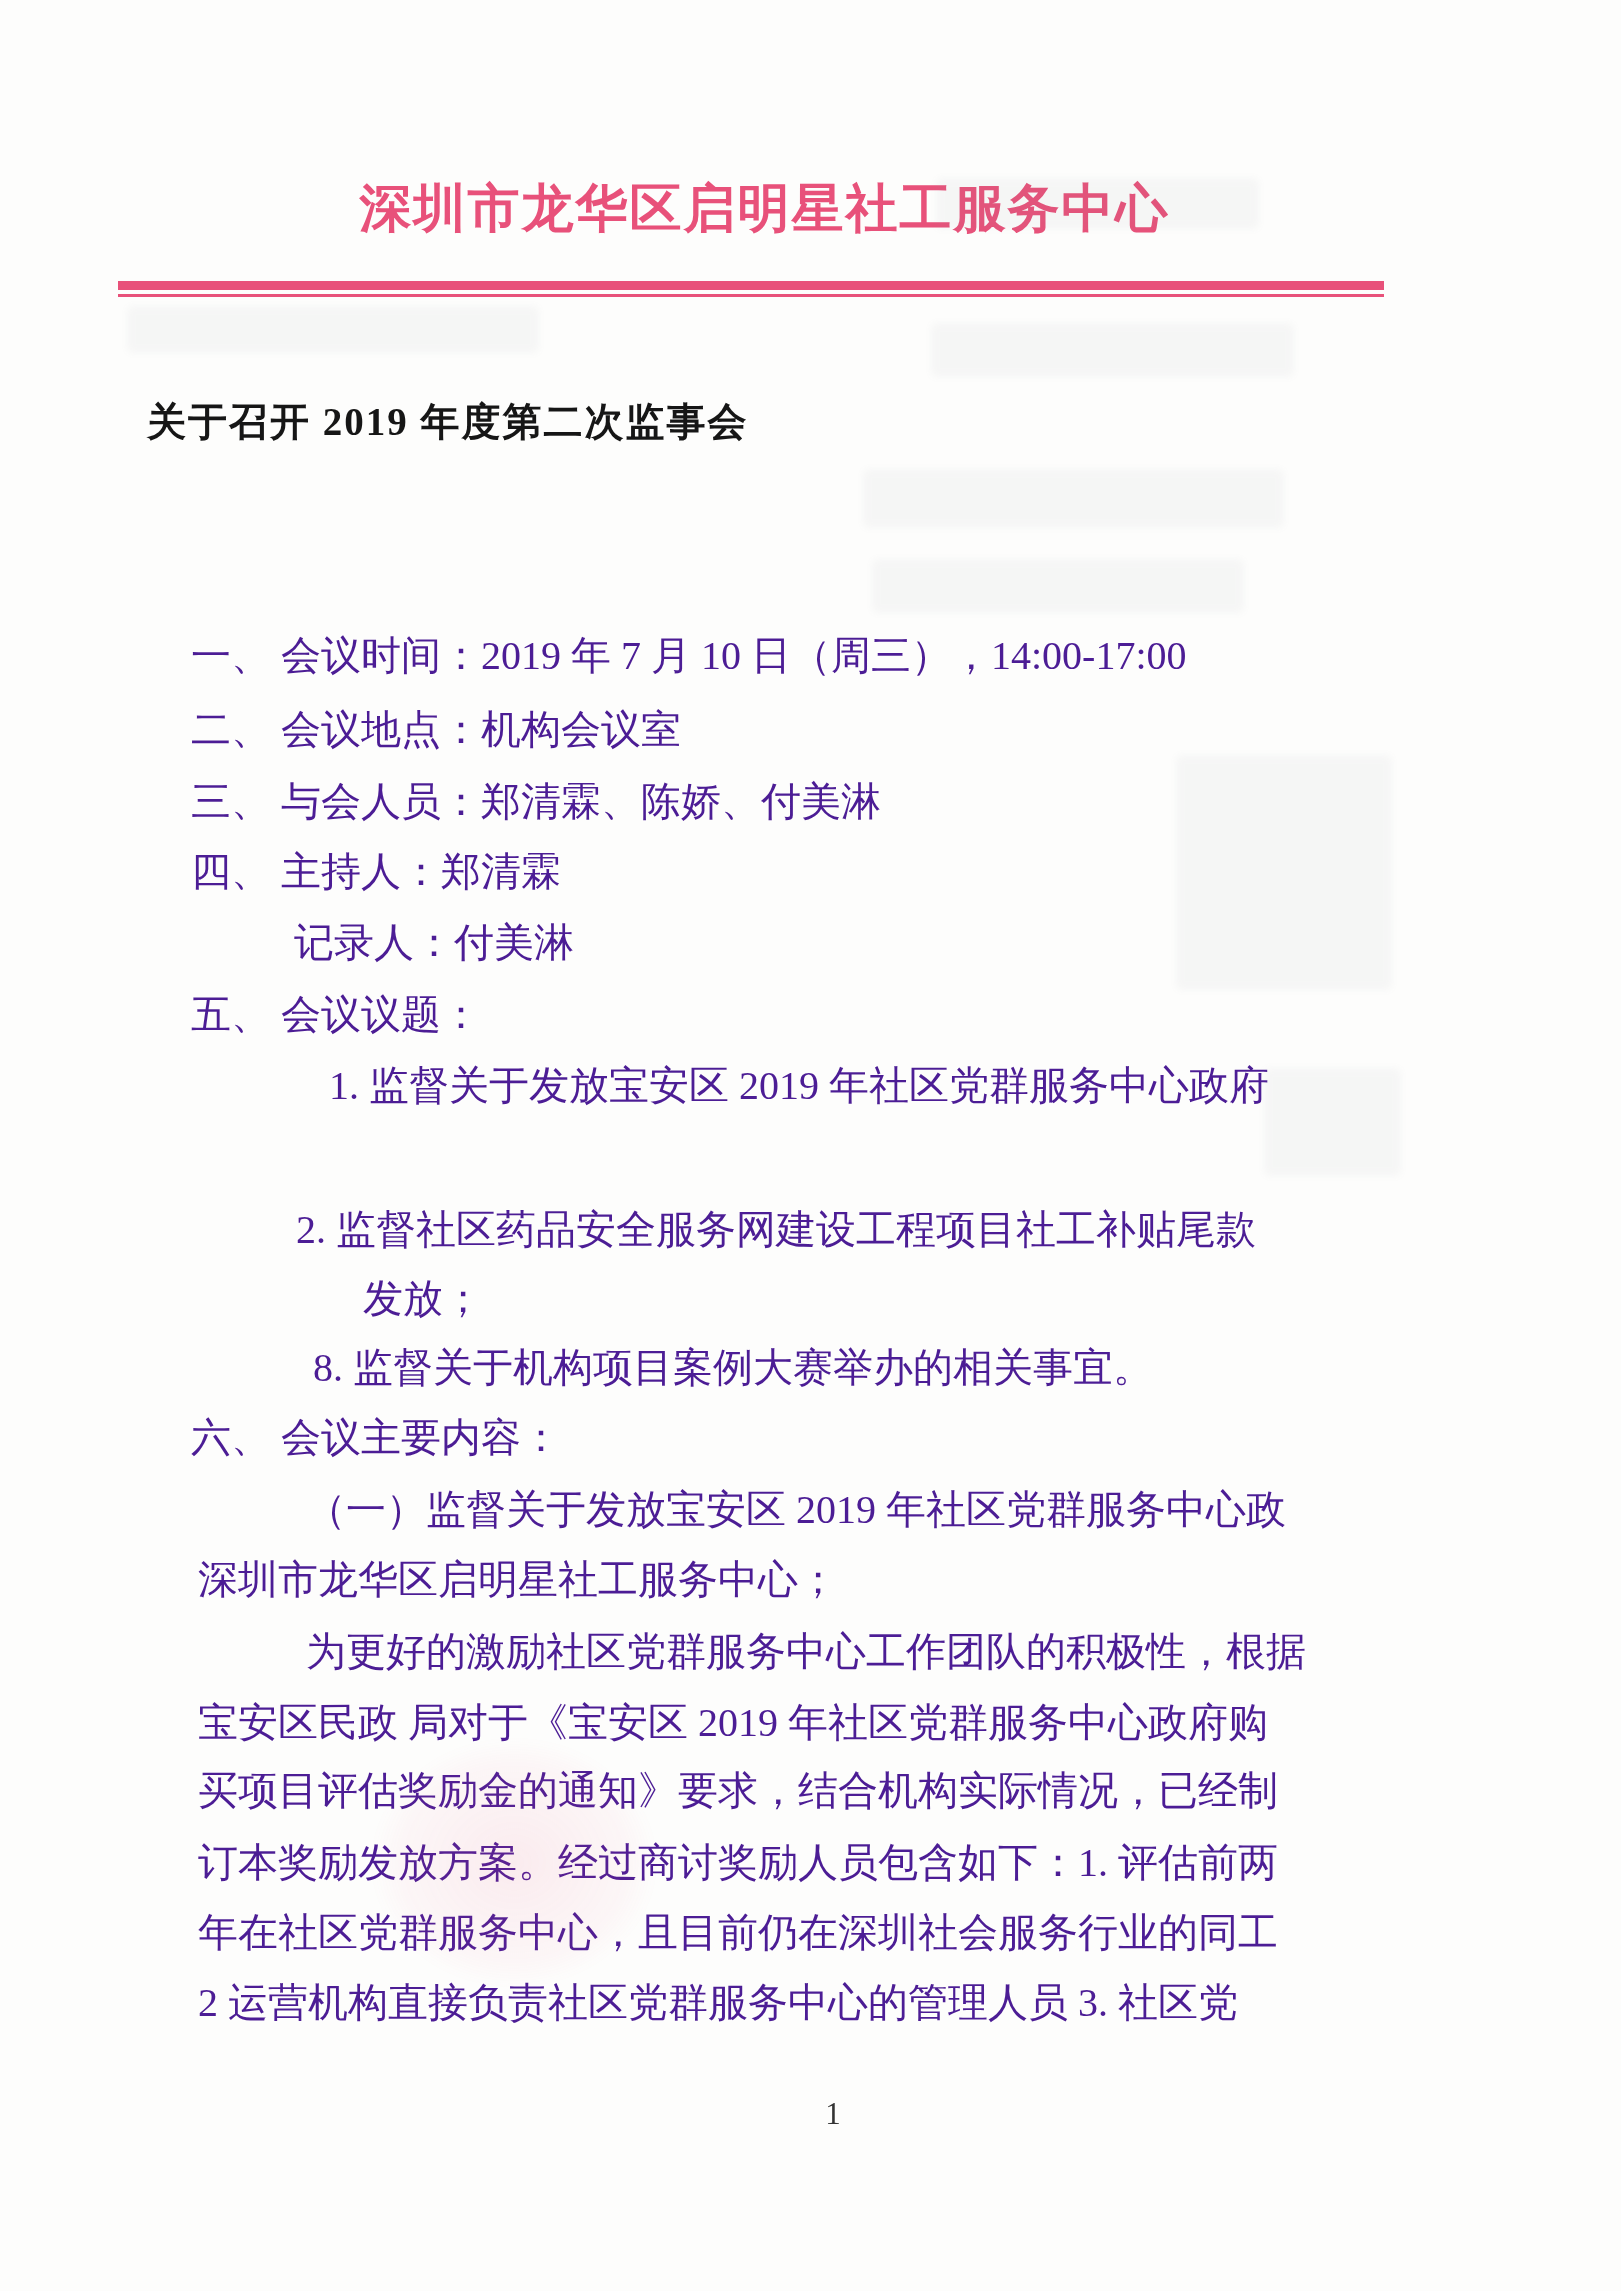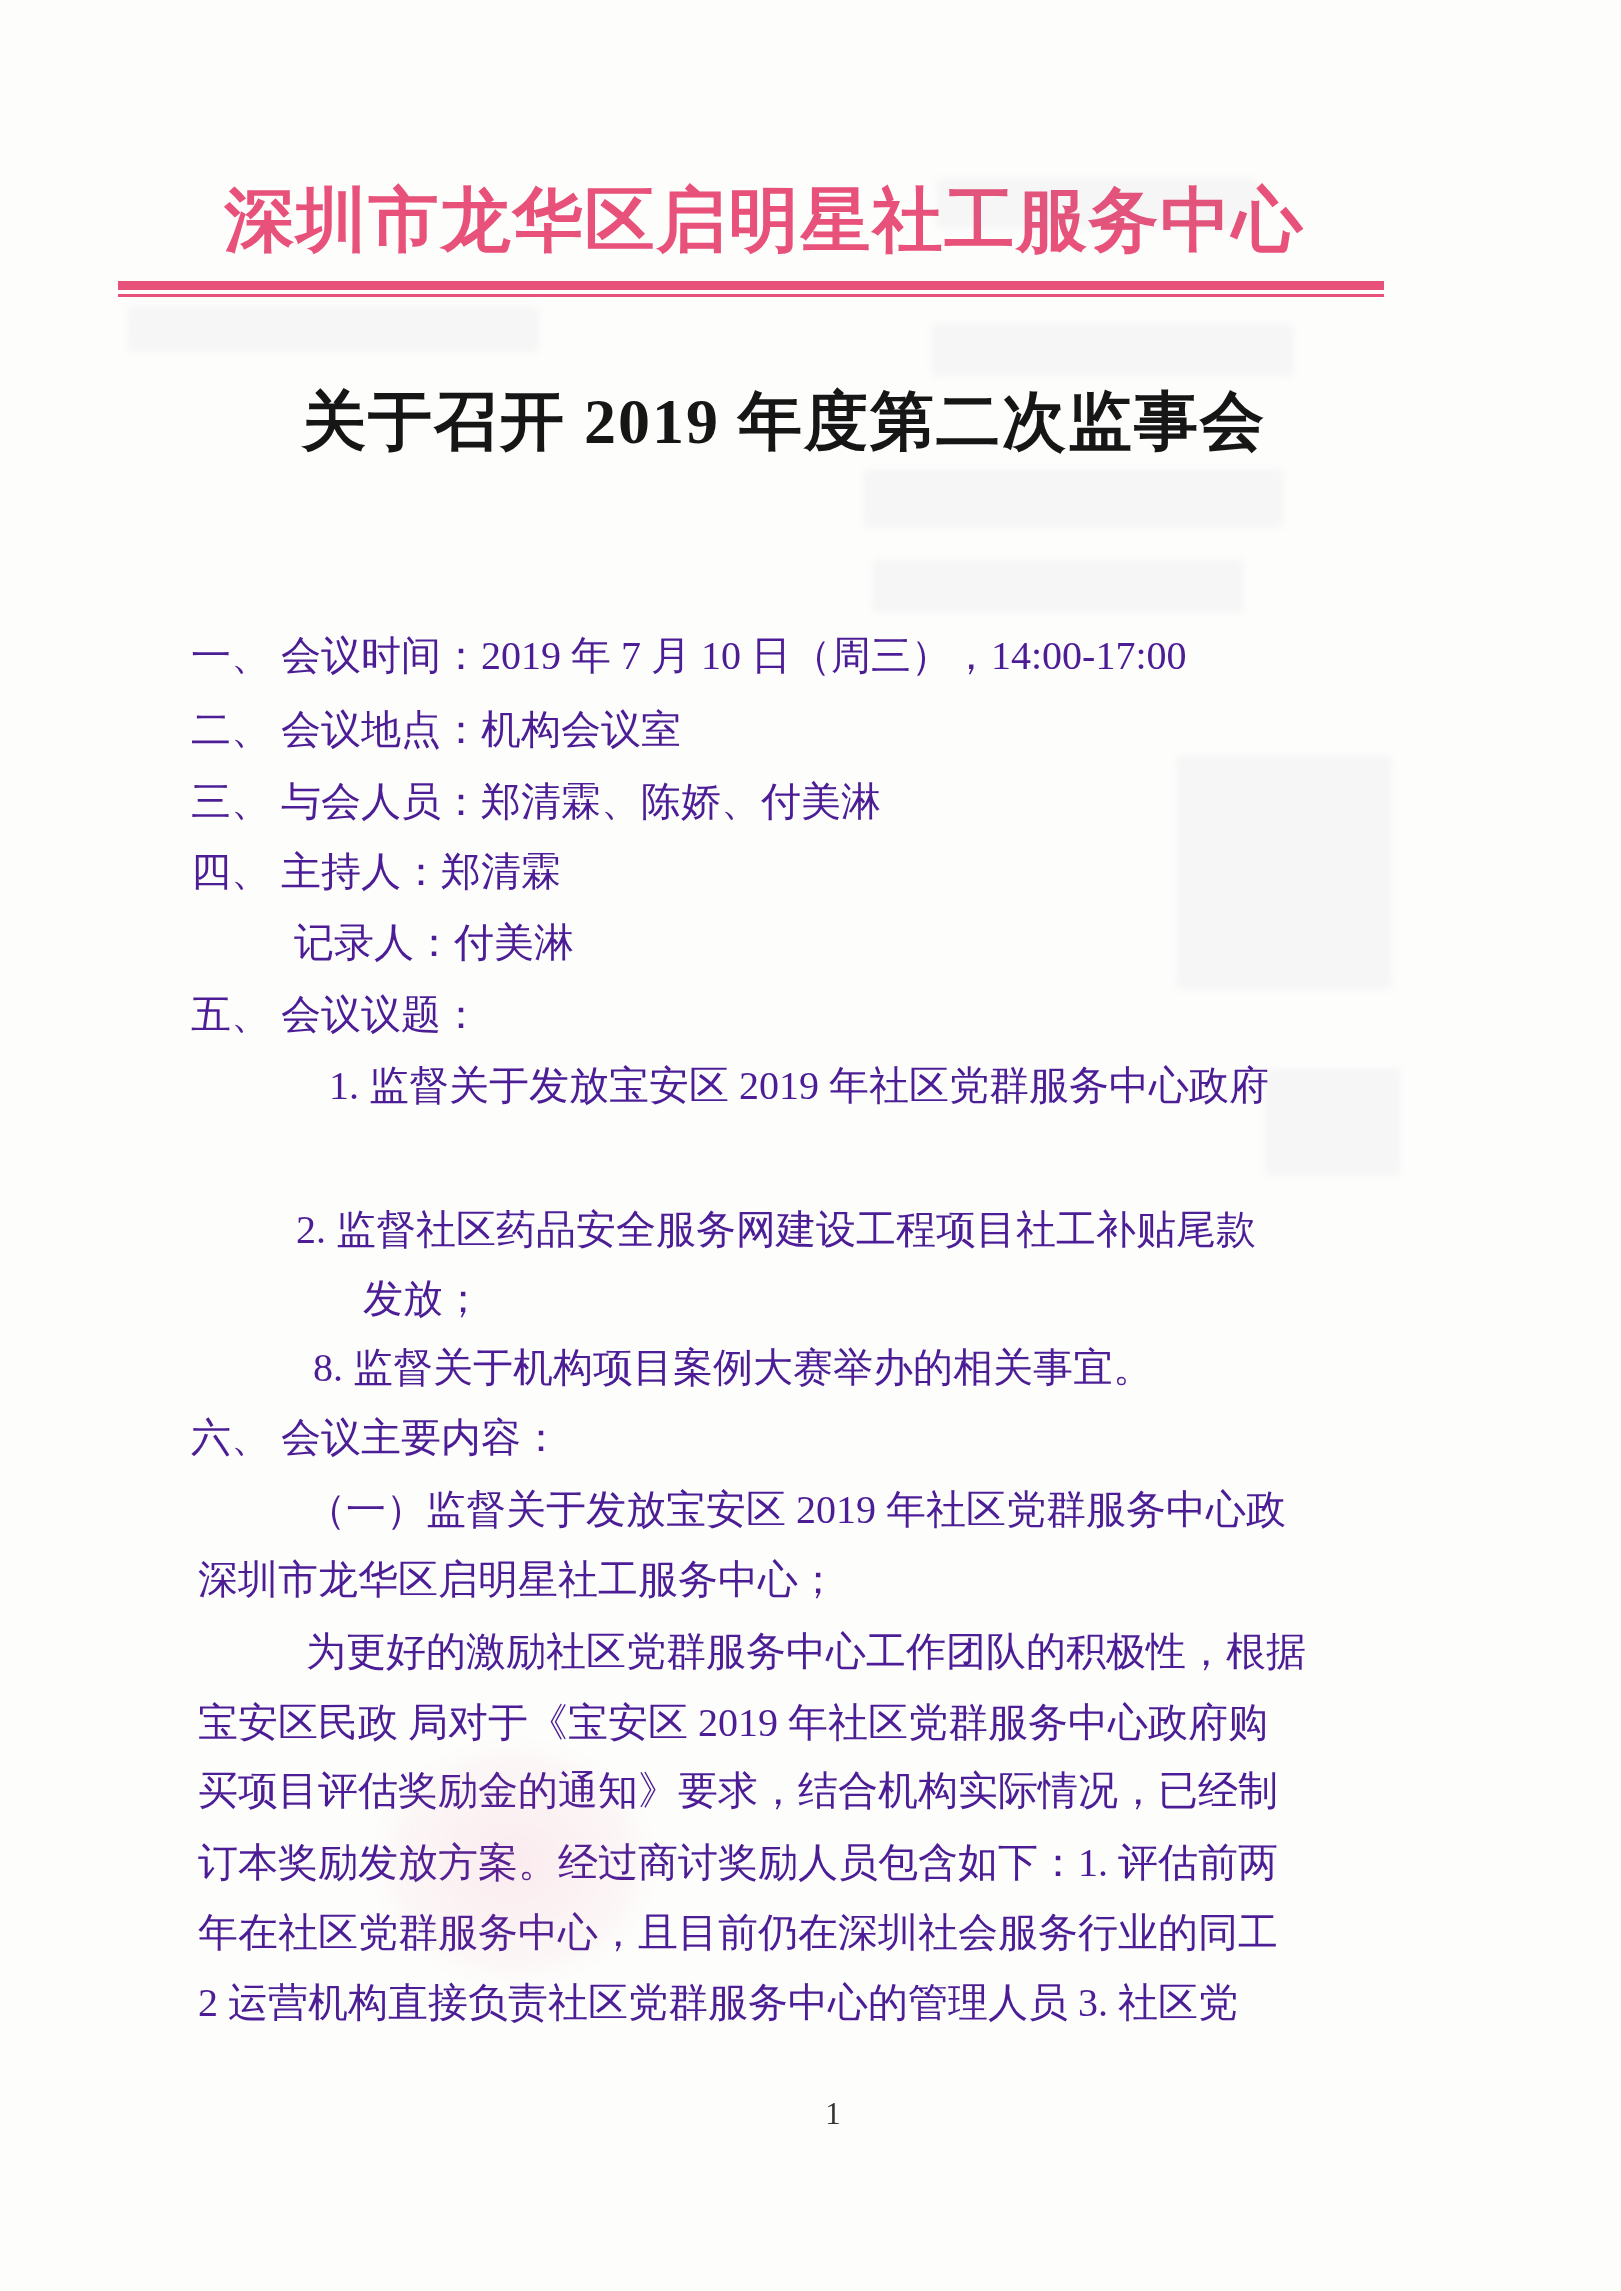--- a/index.html
+++ b/index.html
@@ -16,21 +16,21 @@
     overflow: hidden;
     color: #1e1e1e;
   }
   
   .org-name {
     position: absolute;
     left: 186px;
     top: 174px;
     width: 1157px;
     text-align: center;
-    font-size: 70px;
+    font-size: 52px;
     font-weight: bold;
     color: #e8517a;
     letter-spacing: 2px;
     white-space: nowrap;
   }
   .rule-thick {
     position: absolute;
     left: 118px;
     top: 281px;
     width: 1266px;
@@ -44,22 +44,22 @@
     width: 1266px;
     height: 2.9px;
     background: #e8517a;
   }
   
   .doc-title {
     position: absolute;
     left: 147px;
     top: 384px;
     width: 1274px;
-    text-align: center;
-    font-size: 64px;
+    text-align: left;
+    font-size: 39px;
     font-weight: bold;
     line-height: 76px;
     color: #161616;
     letter-spacing: 2px;
   }
   
   .bl {
     position: absolute;
     font-size: 40px;
     line-height: 49px;

